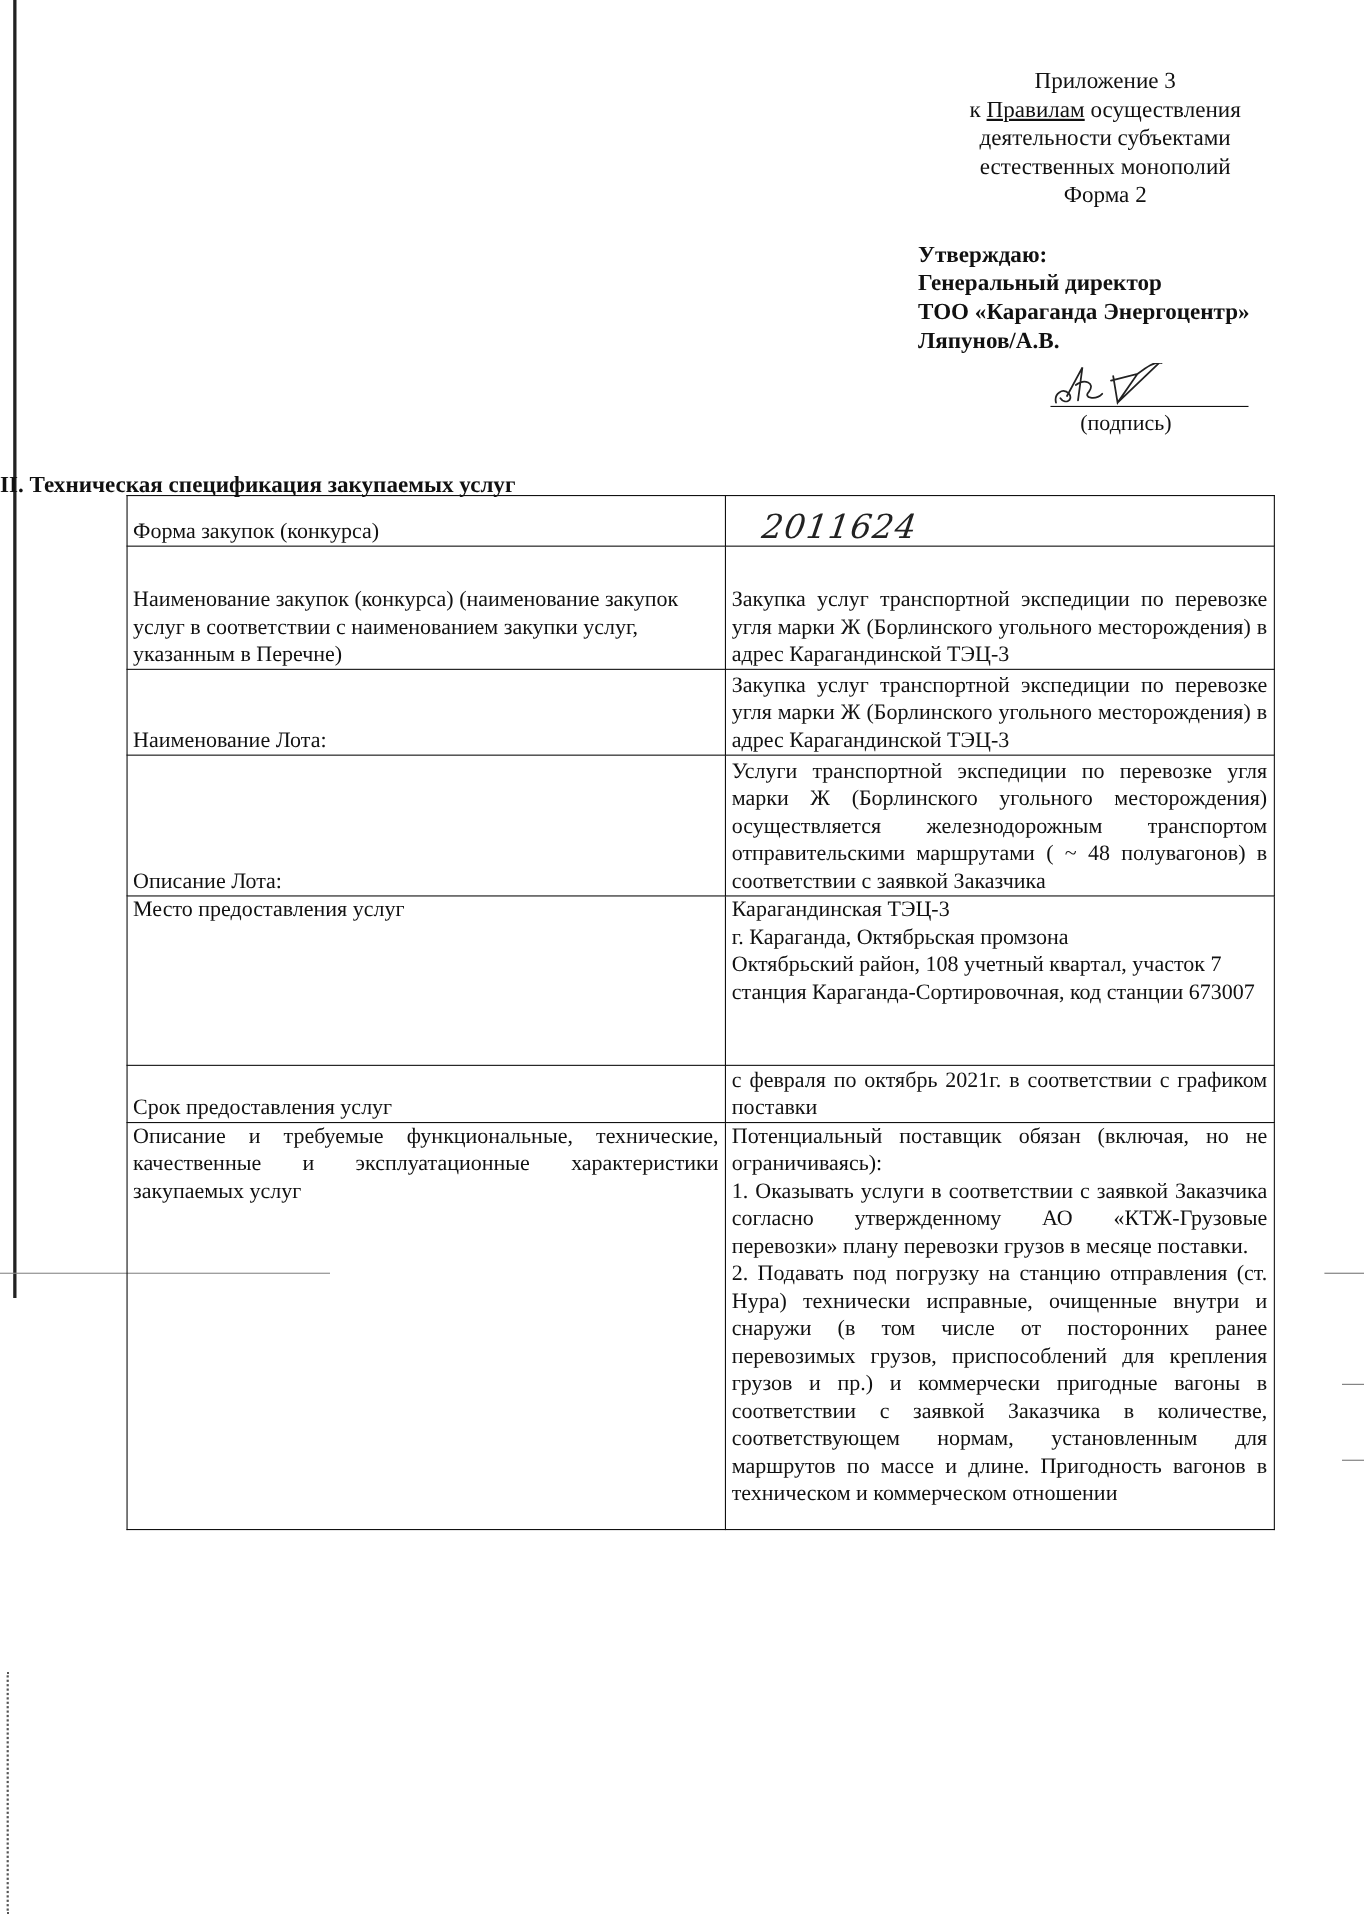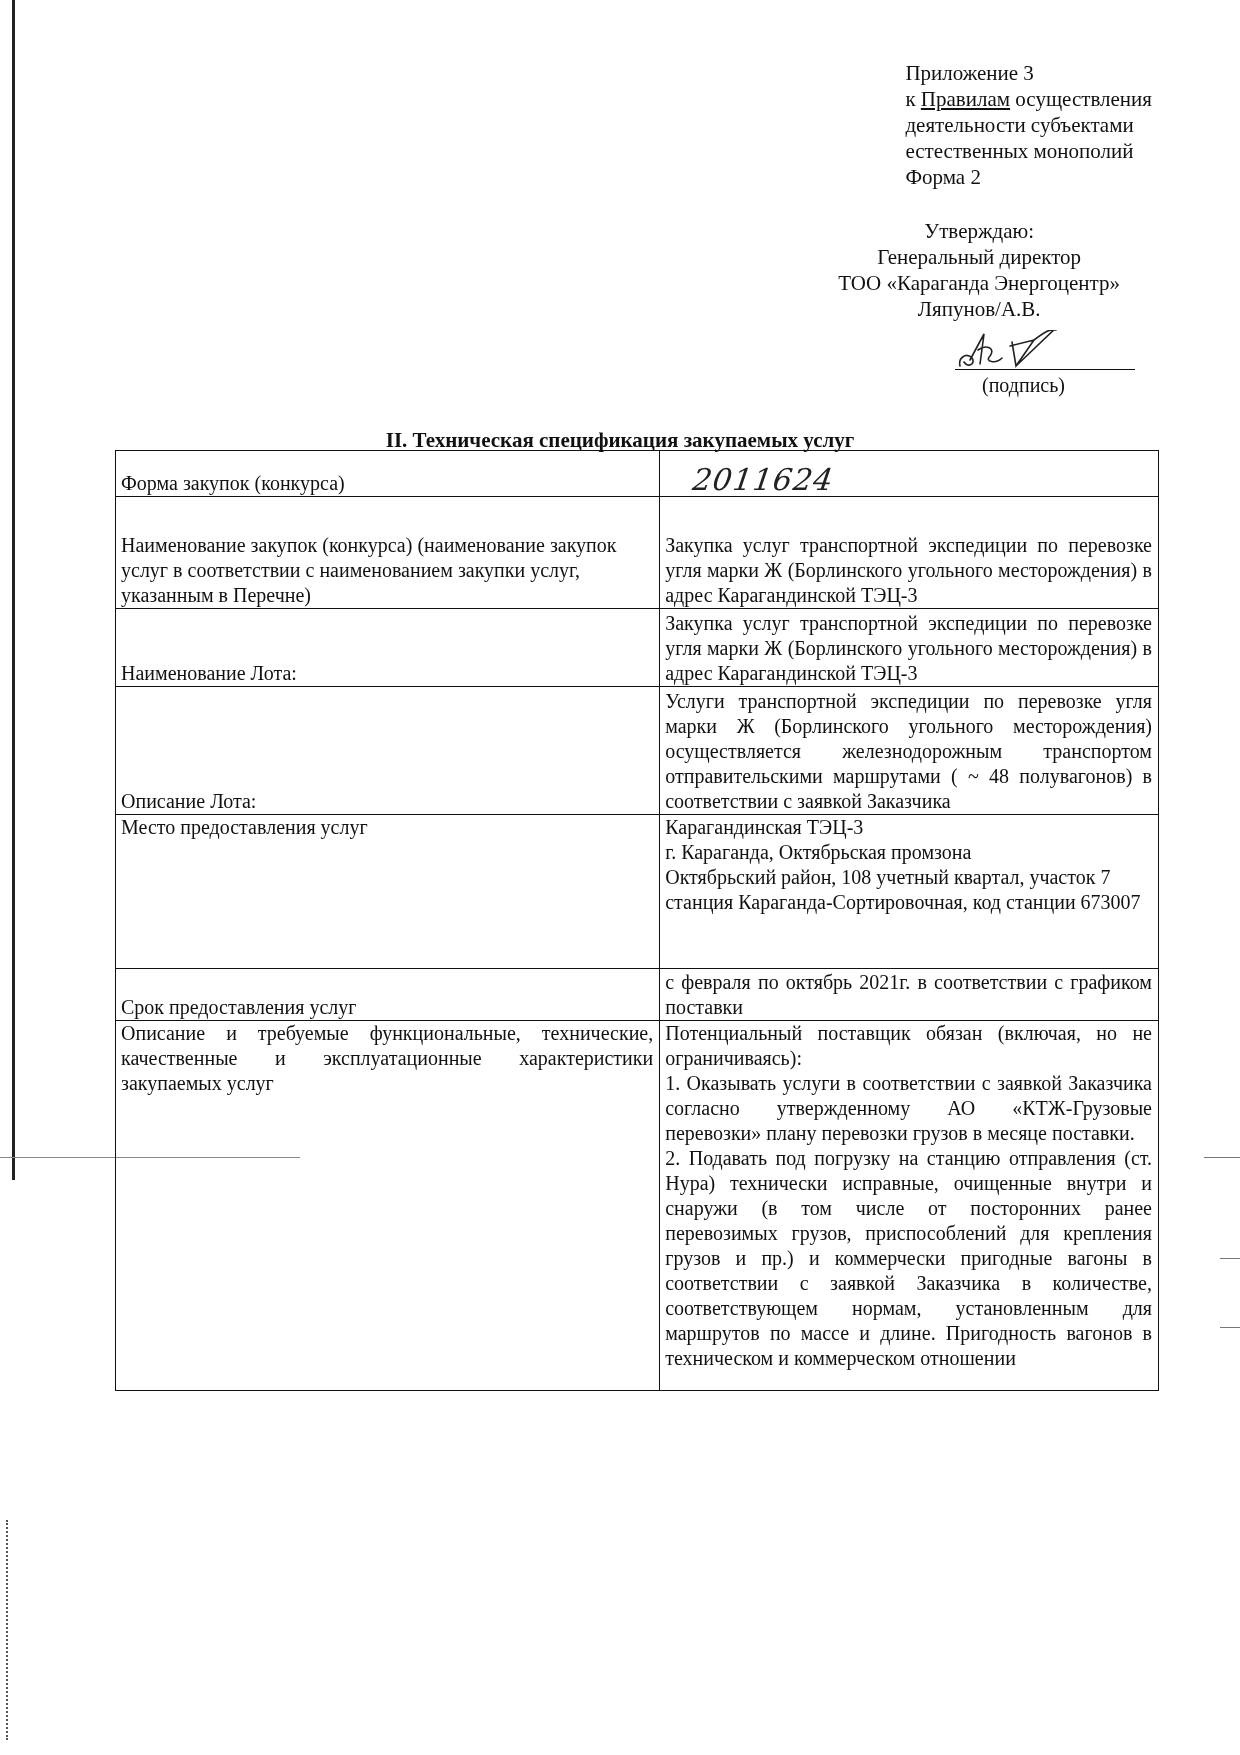--- a/index.html
+++ b/index.html
@@ -16,40 +16,40 @@
       border-left: 2px dotted #555;
     }
     .scan-mark-right {
       position: absolute; right: 0; width: 36px; height: 1px; background: #777;
     }
     .fold-line {
       position: absolute; left: 0; top: 1157px; width: 300px; height: 1px; background: #888;
     }
 
     .header-block {
-      position: absolute; right: 88px; top: 60px; text-align: left;
+      position: absolute; right: 112px; top: 60px; text-align: center;
       font-size: 21px; line-height: 26px;
     }
     .header-block .u { text-decoration: underline; }
     .approve-block {
-      position: absolute; right: 120px; top: 218px; text-align: center;
-      font-weight: normal; font-size: 21px; line-height: 26px;
+      position: absolute; right: 104px; top: 218px; text-align: left;
+      font-weight: bold; font-size: 21px; line-height: 26px;
     }
     .sign-area {
       position: absolute; left: 950px; top: 330px; width: 185px; height: 40px;
     }
     .sign-line {
       position: absolute; left: 955px; top: 369px; width: 180px; height: 1px; background: #111;
     }
     .sign-caption {
       position: absolute; left: 982px; top: 374px; font-size: 20px;
     }
 
     .section-title {
-      position: absolute; left: 0; width: 1240px; top: 428px; text-align: center;
+      position: absolute; left: 0; width: 1240px; top: 428px; 
       font-weight: bold; font-size: 21px;
     }
 
     table.spec {
       position: absolute; left: 115px; top: 450px; width: 1044px;
       border-collapse: collapse; font-size: 20px; line-height: 25px;
     }
     table.spec td {
       border: 1.5px solid #111; padding: 0 6px 0 5px; vertical-align: bottom;
     }

